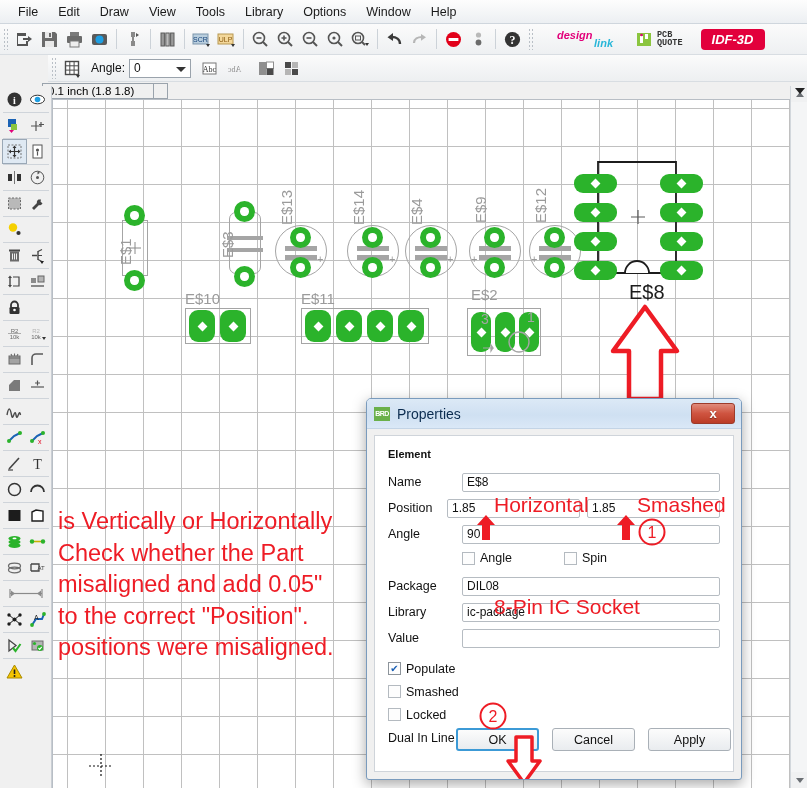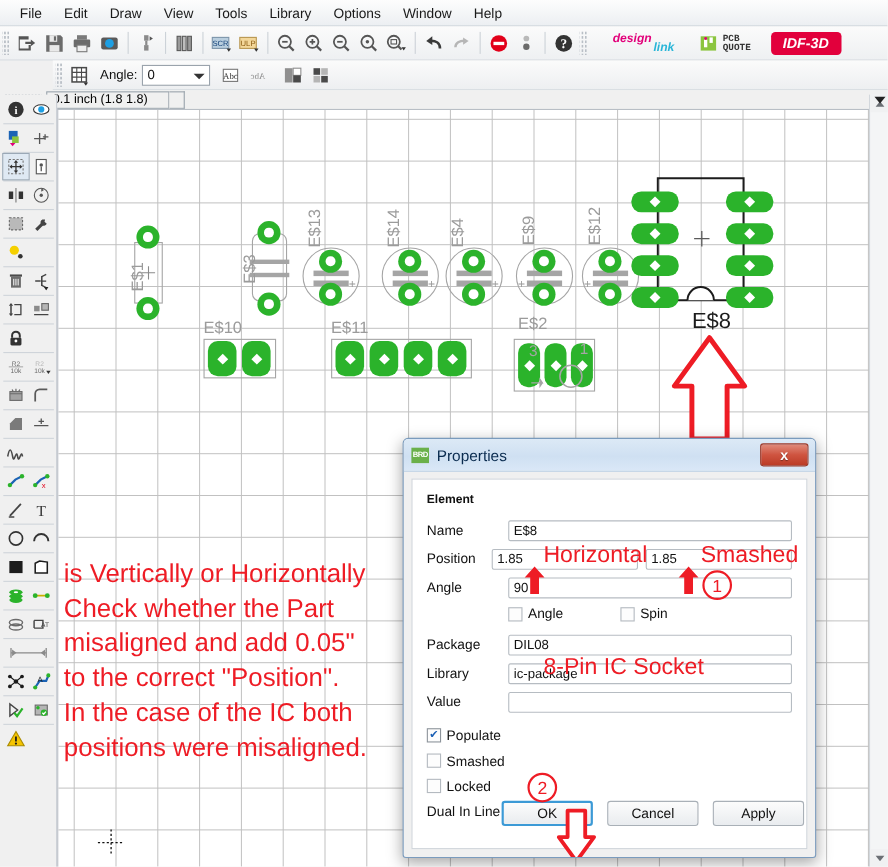--- a/index.html
+++ b/index.html
@@ -901,21 +901,20 @@
 
     <svg width="80" height="100" style="position:absolute;left:554px;top:203px;">
       <path d="M38 4 L70 48 H54 V96 H22 V48 H6 Z" fill="#fff" stroke="#ee1c25" stroke-width="4.5" stroke-linejoin="round"></path>
     </svg>
 
     <div style="position:absolute;left:5px;top:406px;width:340px;color:#ee1c25;font-size:23.5px;line-height:31.5px;">
       <div>is Vertically or Horizontally</div>
       <div>Check whether the Part</div>
       <div>misaligned and add 0.05"</div>
       <div>to the correct "Position".</div>
-      <div>In the case of the IC both</div>
       <div>positions were misaligned.</div>
     </div>
 
     <svg width="30" height="30" style="position:absolute;left:34px;top:652px;">
       <path d="M2 14h24M14 2v24" stroke="#111" stroke-width="1.2" stroke-dasharray="2 2"></path>
     </svg>
   </div>
 
   <div class="vscroll">
     <div class="arrow">

